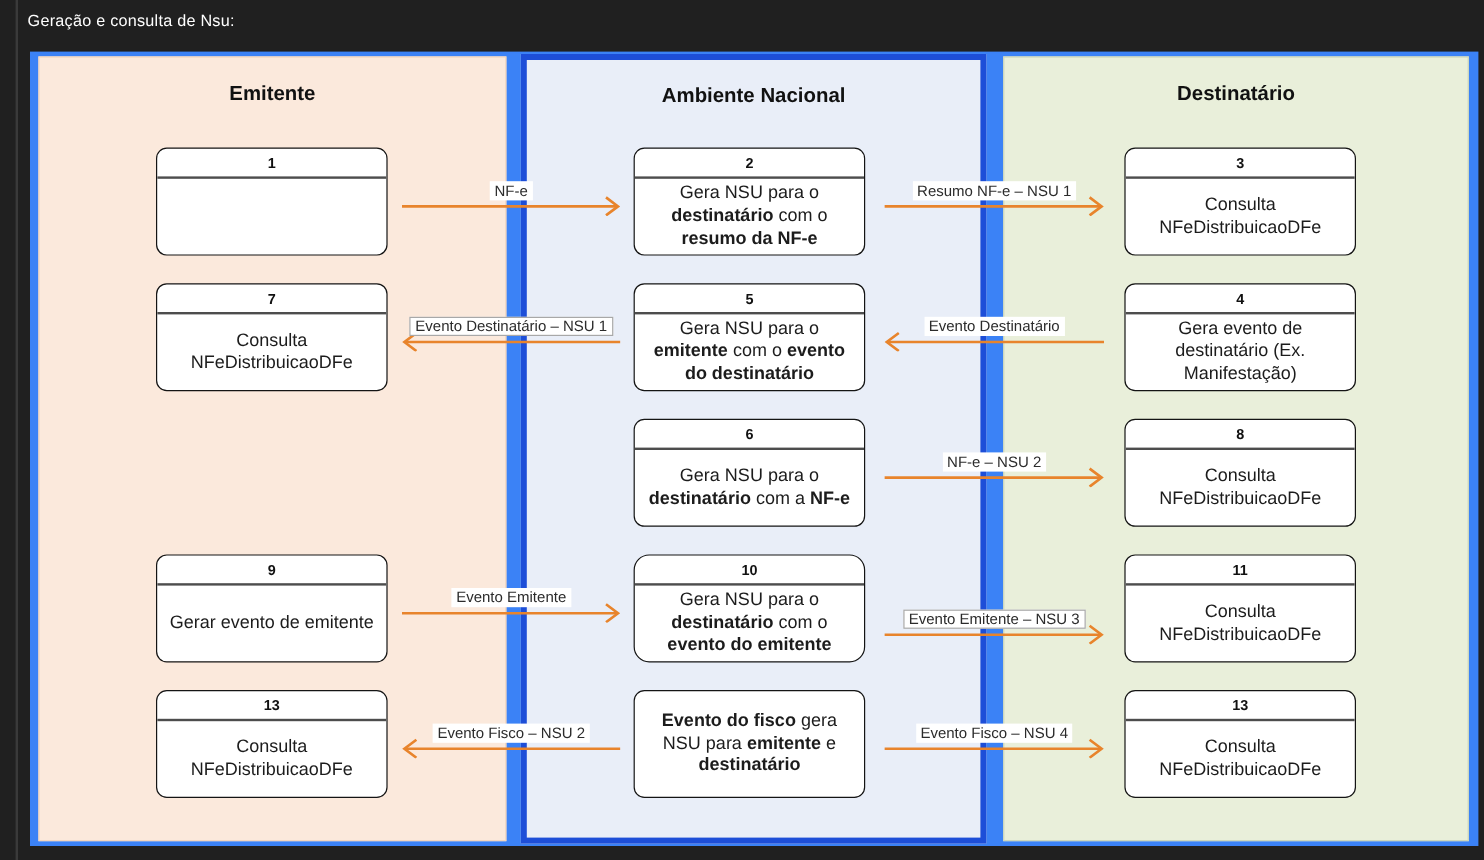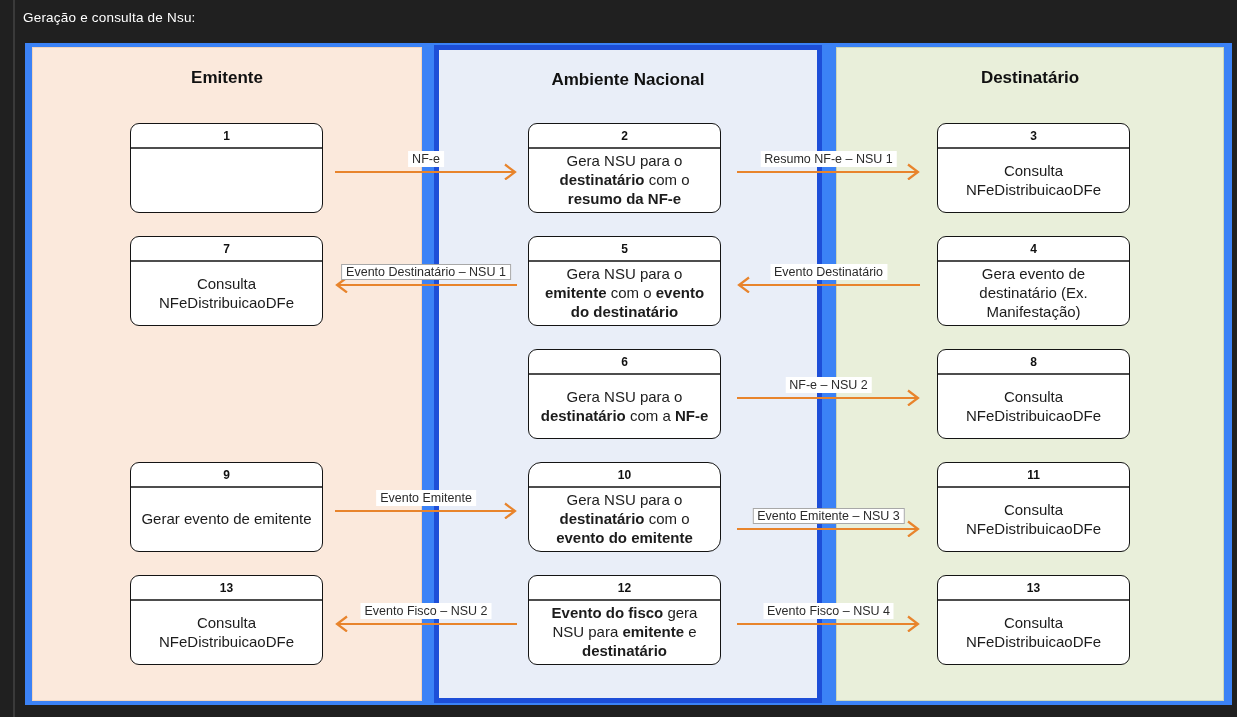--- a/index.html
+++ b/index.html
@@ -131,21 +131,20 @@
           <span><span>Consulta NFeDistribuicaoDFe</span></span>
         </div>
       </div>
       <div class="node" style="left: 105px; top: 532px;">
         <div class="node-num">13</div>
         <div class="node-body">
           <span><span>Consulta NFeDistribuicaoDFe</span></span>
         </div>
       </div>
       <div class="node" style="left: 503px; top: 532px;">
-        <div class="node-num">12</div>
         <div class="node-body">
           <span><b>Evento do fisco</b><span> gera NSU para </span><b>emitente</b><span> e </span><b>destinatário</b></span>
         </div>
       </div>
       <div class="node" style="left: 912px; top: 532px;">
         <div class="node-num">13</div>
         <div class="node-body">
           <span><span>Consulta NFeDistribuicaoDFe</span></span>
         </div>
       </div>

